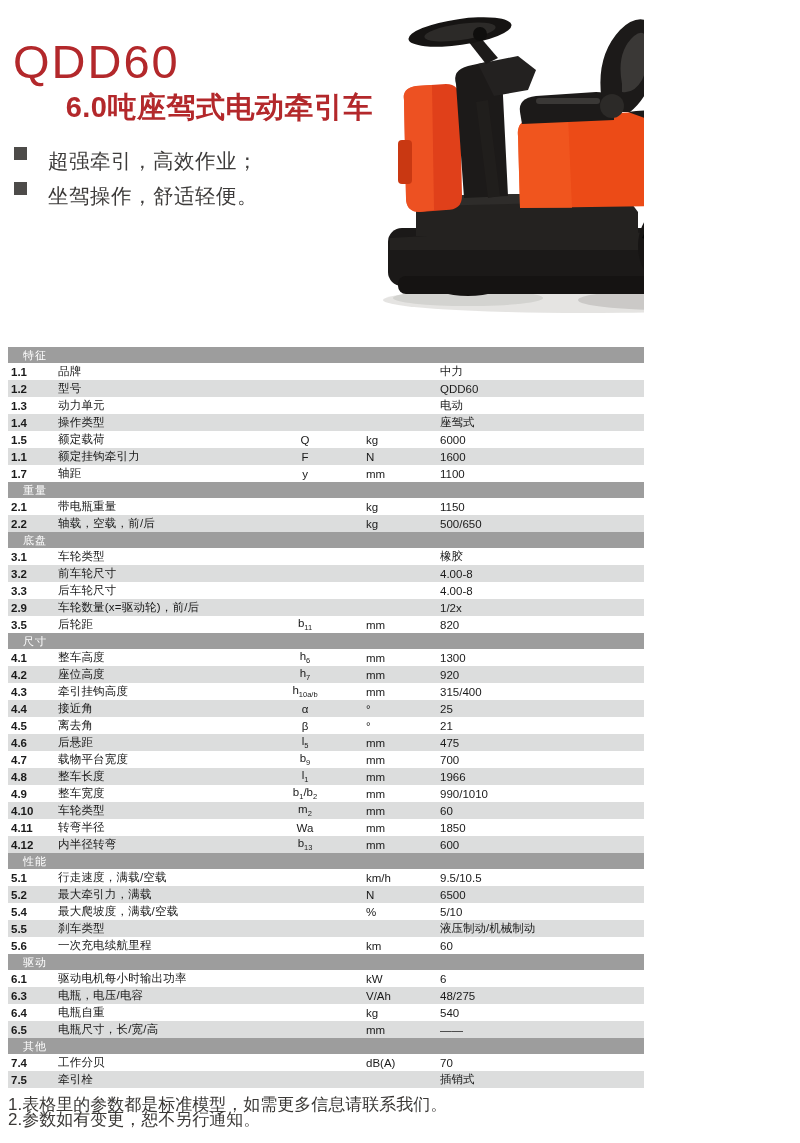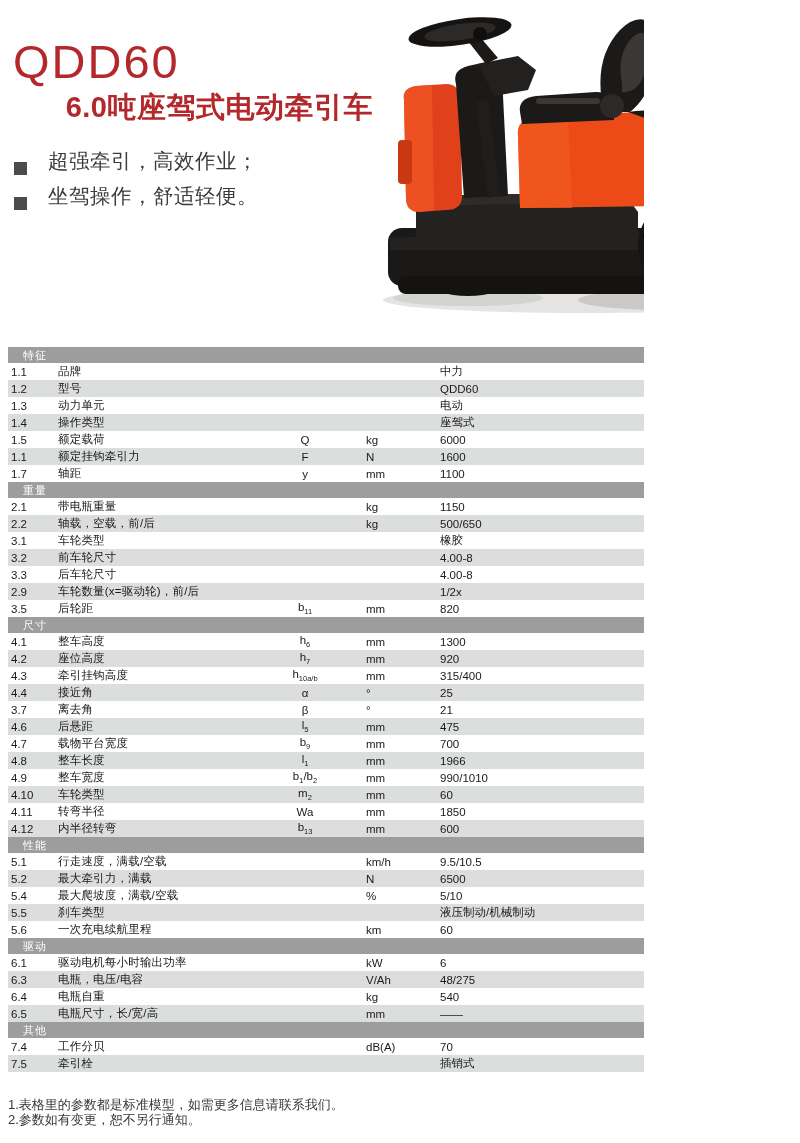--- a/index.html
+++ b/index.html
@@ -12,44 +12,44 @@
   .title-block { position:absolute; left:13px; top:38px; width:360px; }
   .model {
     font-size:47px; font-weight:400; letter-spacing:2px;
     color:#b3282b; line-height:1.0;
   }
   .subtitle {
     margin-top:6px; font-size:29px; font-weight:bold;
     color:#b3282b; line-height:1.15; letter-spacing:0.5px;text-align:right;
   }
   .bullets { position:absolute; left:14px; top:147px; width:360px; }
-  .bullet { display:flex; align-items:flex-end; margin-bottom:7px; }
+  .bullet { display:flex; align-items:flex-start; margin-bottom:7px; }
   .bullet .sq { width:13px; height:13px; background:#4d4b49; flex:0 0 13px; }
   .bullet .bt { margin-left:21px; font-size:20.5px; color:#3d3b3a; letter-spacing:0.5px; }
   .photo { position:absolute; left:368px; top:0; width:432px; height:332px; }
   
   .spec-table { position:absolute; left:8px; top:347px; width:785px; }
   .secbar {
     height:16px; line-height:16px; background:#9d9d9d; color:#ffffff;
     font-size:11px; padding-left:15px; letter-spacing:1px;
   }
   .row {
     display:grid; grid-template-columns:50px 212px 70px 100px 353px;
     align-items:center; height:17px; font-size:11.5px; color:#1a1a1a;
     background:#ffffff;
   }
   .row.alt { background:#dcdddd; }
-  .c-num  { padding-left:3px; }
+  .c-num  { padding-left:3px;font-weight:bold; }
   .c-name { letter-spacing:0.2px; }
   .c-sym  { text-align:center; }
   .c-sym sub { font-size:7.5px;margin-top:44px; }
   .c-unit { padding-left:26px; }
   .c-val  { text-align:left; }
   
-  .notes { position:absolute; left:8px; top:1097px; font-size:13px; color:#3a3836; line-height:15px; }
+  .notes { position:absolute; left:8px; top:1097px; font-size:17px; color:#3a3836; line-height:15px; }
 </style>
 </head>
 <body>
 
 <div class="page">
 
   <div class="title-block">
     <div class="model">QDD60</div>
     <div class="subtitle">6.0吨座驾式电动牵引车</div>
   </div>
@@ -206,20 +206,21 @@
         <div class="c-unit">kg</div>
         <div class="c-val">1150</div>
       </div>
       <div class="row alt">
         <div class="c-num">2.2</div>
         <div class="c-name">轴载，空载，前/后</div>
         <div class="c-sym"></div>
         <div class="c-unit">kg</div>
         <div class="c-val">500/650</div>
       </div>
+      <div class="secbar">底盘</div>
       <div class="row">
         <div class="c-num">3.1</div>
         <div class="c-name">车轮类型</div>
         <div class="c-sym"></div>
         <div class="c-unit"></div>
         <div class="c-val">橡胶</div>
       </div>
       <div class="row alt">
         <div class="c-num">3.2</div>
         <div class="c-name">前车轮尺寸</div>
@@ -271,21 +272,21 @@
         <div class="c-val">315/400</div>
       </div>
       <div class="row alt">
         <div class="c-num">4.4</div>
         <div class="c-name">接近角</div>
         <div class="c-sym">α</div>
         <div class="c-unit">°</div>
         <div class="c-val">25</div>
       </div>
       <div class="row">
-        <div class="c-num">3.7</div>
+        <div class="c-num">4.5</div>
         <div class="c-name">离去角</div>
         <div class="c-sym">β</div>
         <div class="c-unit">°</div>
         <div class="c-val">21</div>
       </div>
       <div class="row alt">
         <div class="c-num">4.6</div>
         <div class="c-name">后悬距</div>
         <div class="c-sym">l<sub>5</sub></div>
         <div class="c-unit">mm</div>

